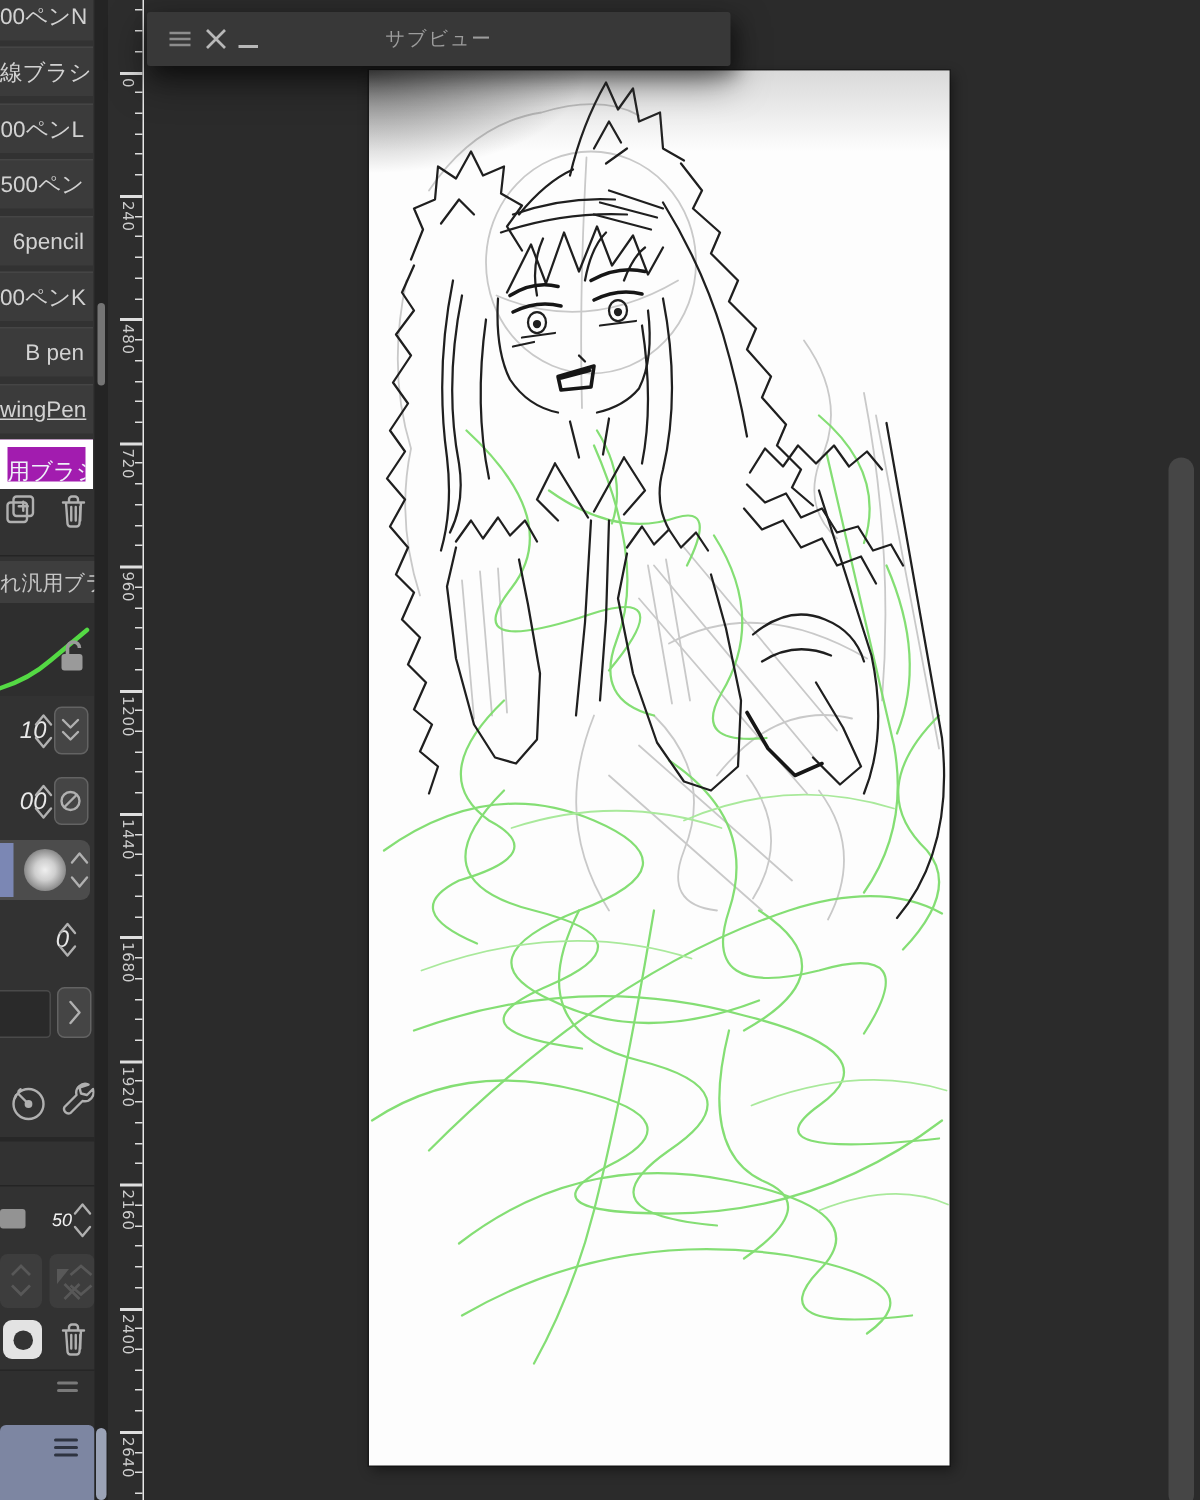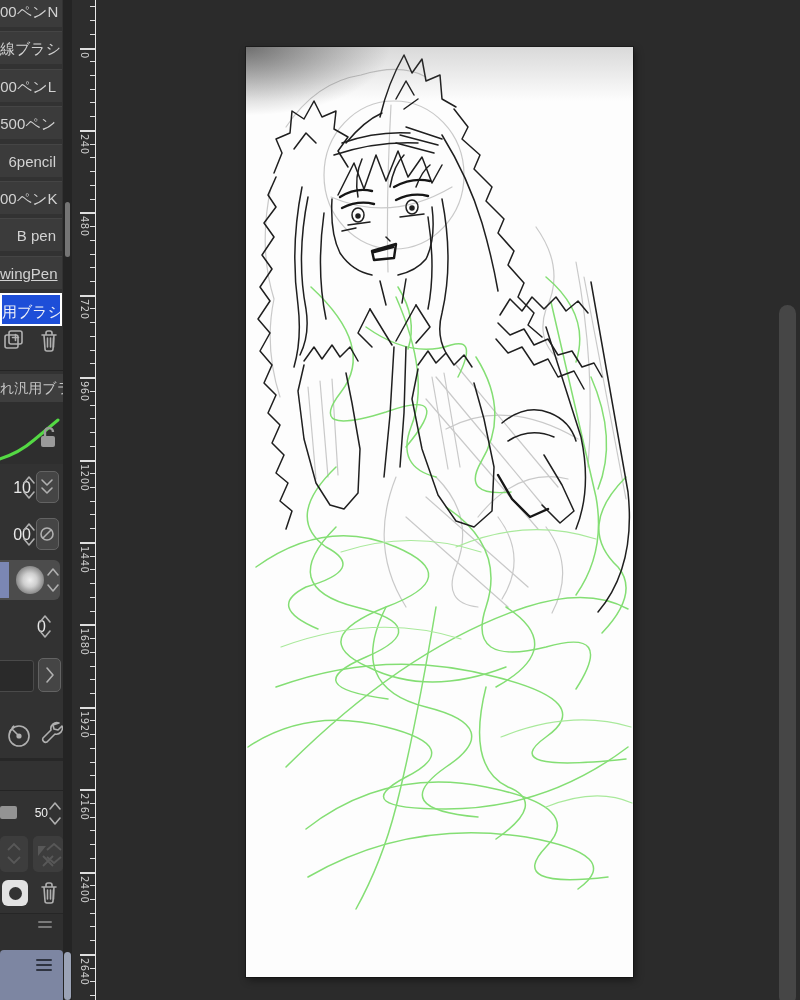--- a/index.html
+++ b/index.html
@@ -4,26 +4,26 @@
 <style>
   html,body{margin:0;padding:0;background:#1a1a1a;}
   .screen{position:relative;width:800px;height:1000px;overflow:hidden;
     background:#2b2b2b;font-family:"Liberation Sans","DejaVu Sans",sans-serif;
     -webkit-font-smoothing:antialiased;}
   
   .sidebar{position:absolute;left:0;top:0;width:63px;height:1000px;background:#323232;}
   .brush-item{position:absolute;left:0;width:62px;height:33px;background:#3b3b3b;
     color:#d2d2d2;font-size:15px;line-height:33px;text-align:right;padding-right:6px;
     box-sizing:border-box;white-space:nowrap;overflow:hidden;border-top:1px solid #454545;}
-  .brush-item.selected{background:#1d4ed8;border:2px solid #ffffff;color:#eef0f8;}
+  .brush-item.selected{background:#a21caf;border:5px solid #ffffff;color:#eef0f8;}
   .side-divider{position:absolute;left:0;width:63px;height:1px;background:#242424;}
   .cat-label{position:absolute;left:0;top:374px;width:63px;height:28px;background:#3e3e3e;
     color:#c6c6c6;font-size:14px;line-height:28px;white-space:nowrap;overflow:hidden;}
   .preview-box{position:absolute;left:0;top:402px;width:63px;height:62px;background:#2e2e2e;}
-  .srow{position:absolute;left:0;width:74px;height:40px;}
+  .srow{position:absolute;left:0;width:74px;height:40px;font-style:italic;}
   .sval{position:absolute;right:43px;top:0;width:40px;color:#e8e8e8;font-size:16px;
     line-height:40px;text-align:right;overflow:hidden;}
   .chev{position:absolute;left:22px;top:4px;}
   .sq-btn{position:absolute;left:36px;top:3px;width:23px;height:32px;background:#454545;
     border:1px solid #636363;border-radius:5px;padding:0;box-sizing:border-box;}
   .round-row{position:absolute;left:-6px;top:0;width:66px;height:40px;background:#4c4c4c;
     border-radius:6px;}
   .blue-sliver{position:absolute;left:6px;top:2px;width:9px;height:36px;background:#7b87b4;}
   .soft-circle{position:absolute;left:22px;top:6px;width:28px;height:28px;border-radius:50%;
     background:radial-gradient(circle at 50% 50%, #efefef 0%, #cfcfcf 35%, #8a8a8a 70%, #5c5c5c 100%);}
@@ -446,14 +446,26 @@
           <path d="M345,235 L382,445 Q390,520 352,565"></path>
           <path d="M300,280 L335,390 Q346,442 330,482"></path>
         </g>
         <g class="g-thick">
           <path d="M252,428 L266,452 L284,470 L302,462"></path>
         </g>
       </svg>
       <div class="canvas-shade"></div>
     </div>
 
+    <div class="subview">
+      <svg class="pm-icon" style="left:12px" width="20" height="36">
+        <path d="M3 14h14M3 18h14M3 22h14" stroke="#8d8d8d" stroke-width="1.6"></path>
+      </svg>
+      <svg class="pm-icon" style="left:36px" width="20" height="36">
+        <path d="M4 12 L16 24 M16 12 L4 24" stroke="#b8b8b8" stroke-width="1.8"></path>
+      </svg>
+      <svg class="pm-icon" style="left:58px" width="20" height="36">
+        <path d="M3 23h13" stroke="#b8b8b8" stroke-width="2"></path>
+      </svg>
+      <div class="subview-title">サブビュー</div>
+    </div>
   </div>
 </div>
 
 </body></html>

